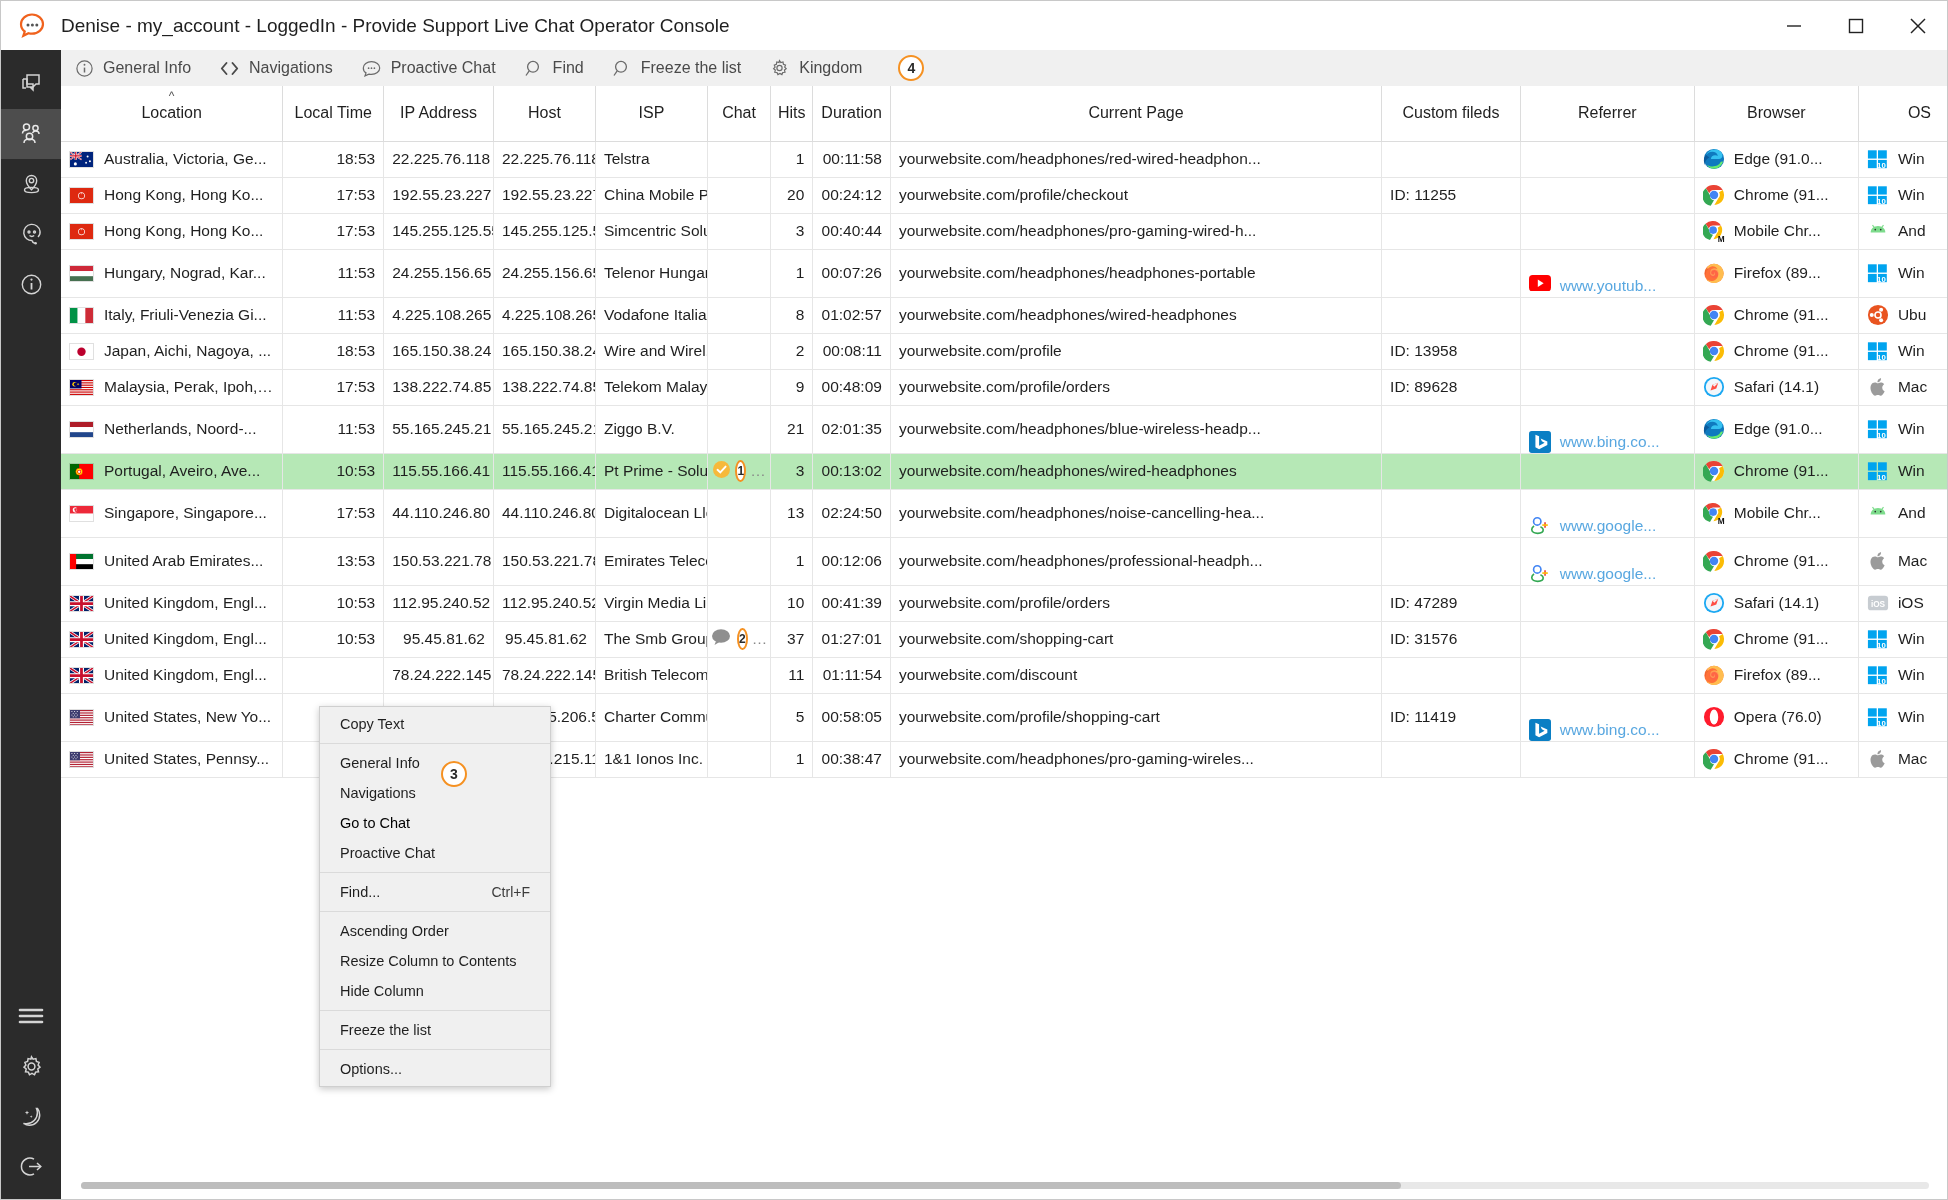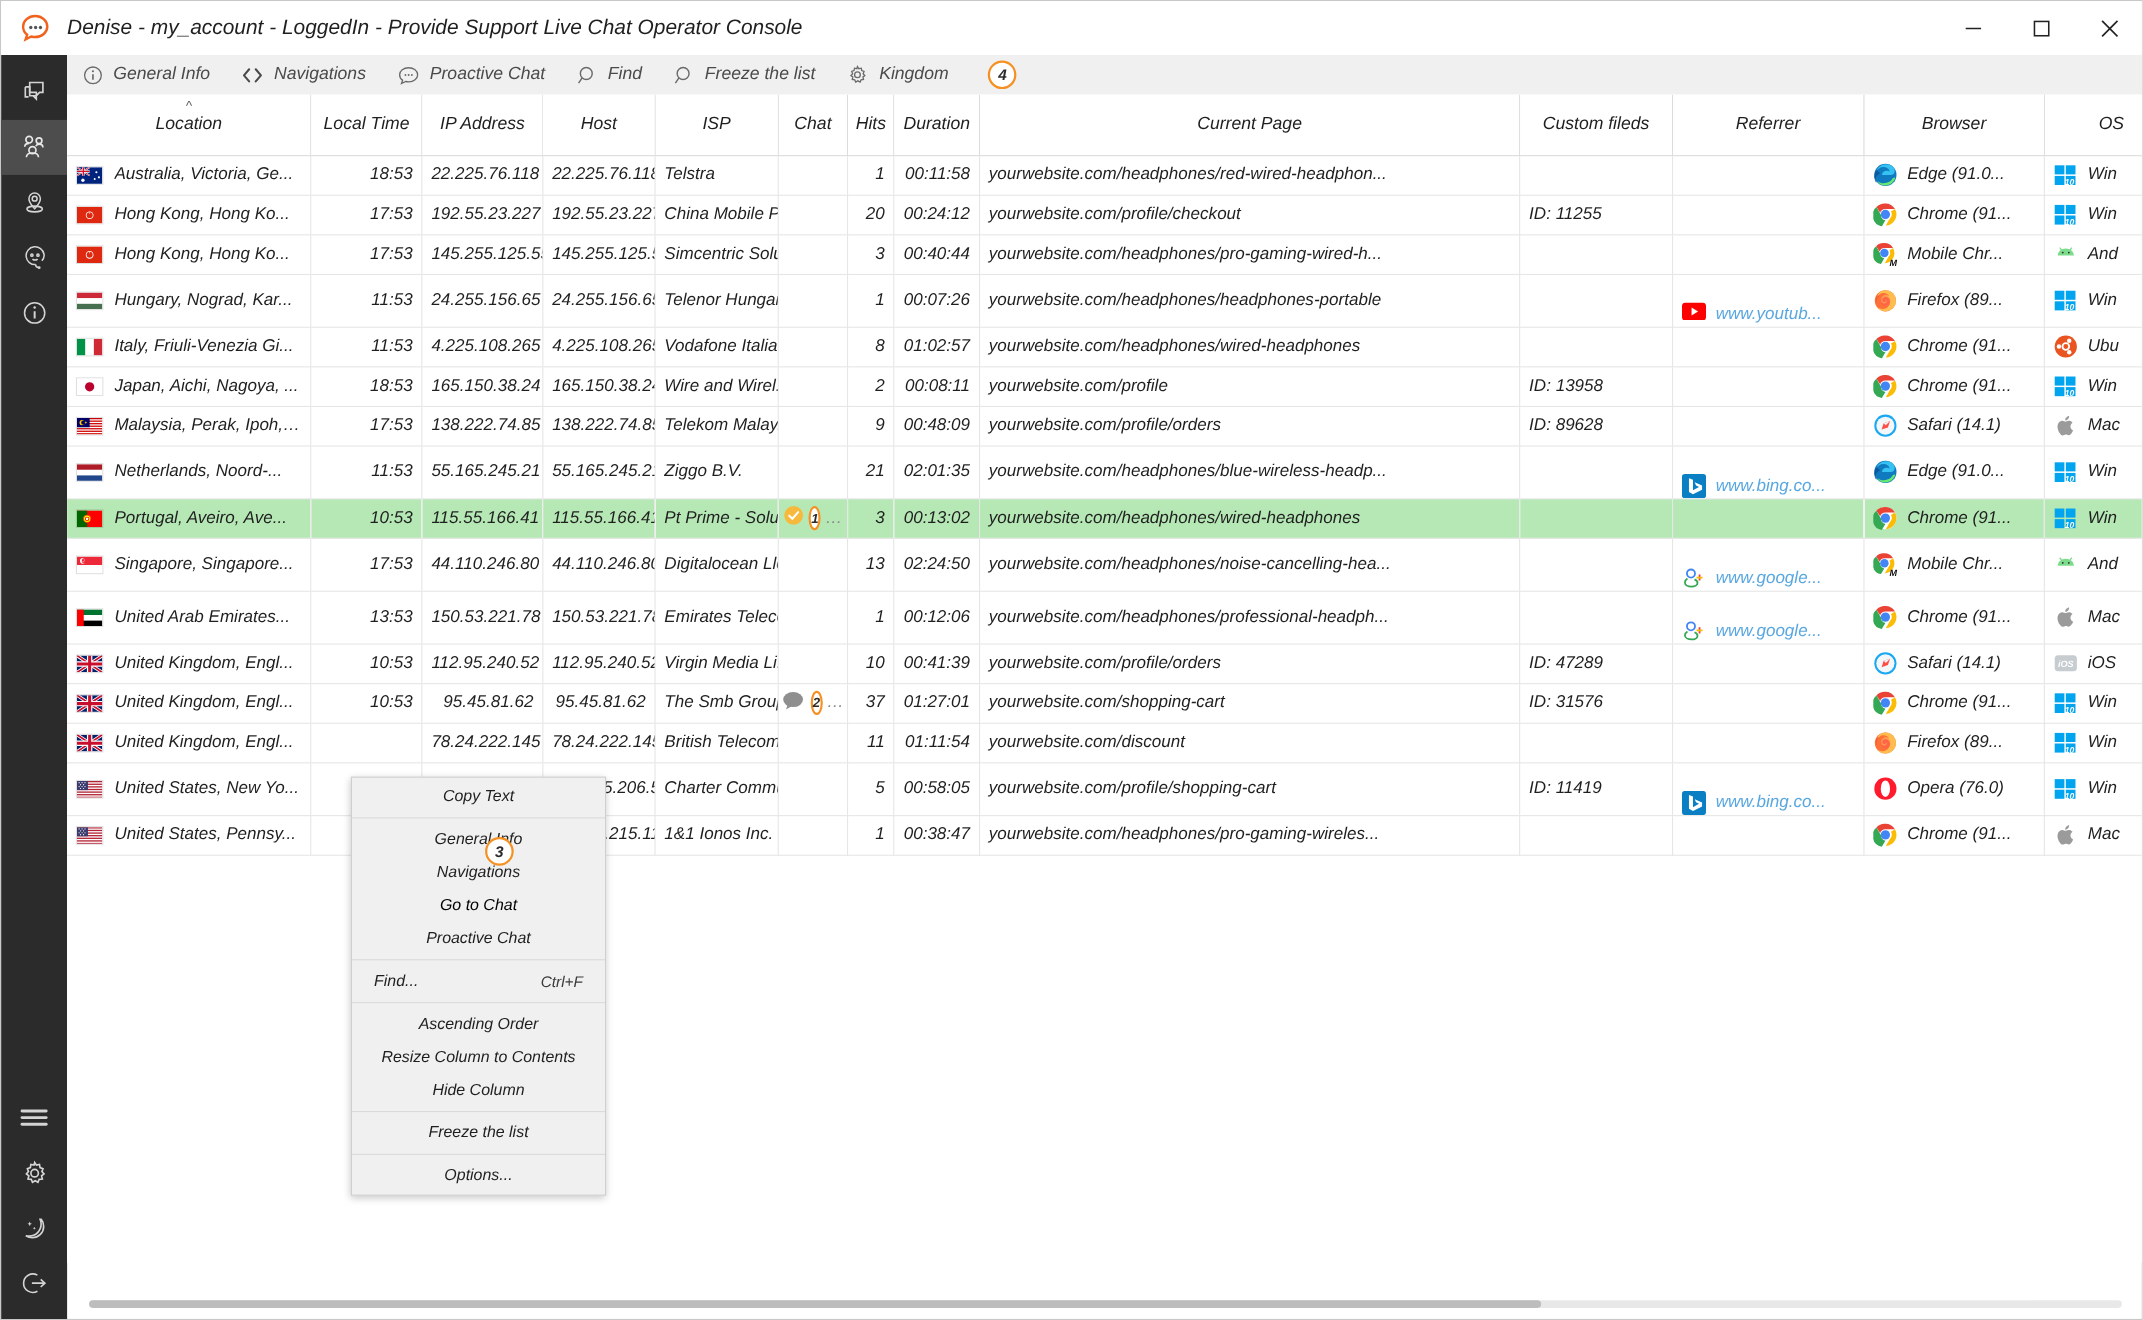--- a/index.html
+++ b/index.html
@@ -1,19 +1,19 @@
 <!DOCTYPE html>
 <html><head>
 <meta charset="utf-8">
 <style>
   * { box-sizing: border-box; margin:0; padding:0; }
   html,body { width:1948px; height:1200px; overflow:hidden; background:#fff;
               font-family:"Liberation Sans", sans-serif; }
   #app { position:relative; width:1948px; height:1200px; background:#fff;
-         border:1px solid #c8c8c8; overflow:hidden;font-style:italic; }
+         border:1px solid #c8c8c8; overflow:hidden; }
 
   
   .titlebar { position:absolute; left:0; top:0; width:1948px; height:49px;
               background:#ffffff; display:flex; align-items:center; }
   .tb-logo { margin-left:16px; width:30px; height:30px; flex:0 0 auto; }
   .tb-title { margin-left:14px; font-size:19px; color:#1f1f1f; white-space:nowrap; }
   .tb-spacer { flex:1 1 auto; }
   .tb-btn { width:62px; height:48px; display:flex; align-items:center;
             justify-content:center; color:#222; }
   .tb-btn svg { display:block; }
@@ -70,21 +70,21 @@
   .bico svg, .bico div { display:block; }
   .refcell { display:flex; align-items:center;margin-top:25px; }
 
   .chatcell { display:flex; align-items:center; justify-content:center; gap:4px; }
 
   
   .ctxmenu { position:absolute; left:318px; top:705px; width:232px;
              background:#f0f0f0; border:1px solid #cfcfcf;
              box-shadow:0 2px 7px rgba(0,0,0,.22); padding:2px 0; z-index:40; }
   .ctxitem { height:30px; display:flex; align-items:center; padding:0 20px;
-             font-size:14.5px; color:#1f1f1f; white-space:nowrap;justify-content:center; }
+             font-size:14.5px; color:#1f1f1f; white-space:nowrap; }
   .ctxitem.disabled { color:#000000; }
   .ctxitem .sc { margin-left:auto; color:#3b3b3b; font-size:14px; }
   .ctxsep { height:1px; background:#dadada; margin:4px 0; }
 
   
   .hscroll { position:absolute; left:60px; bottom:6px; width:1888px; height:16px; }
   .hscroll .track { position:absolute; left:20px; right:20px; top:5px; height:7px;
                     background:#e8e8e8; border-radius:4px; }
   .hscroll .thumb { position:absolute; left:20px; top:5px; width:1320px; height:7px;
                     background:#bdbdbd; border-radius:4px; }

